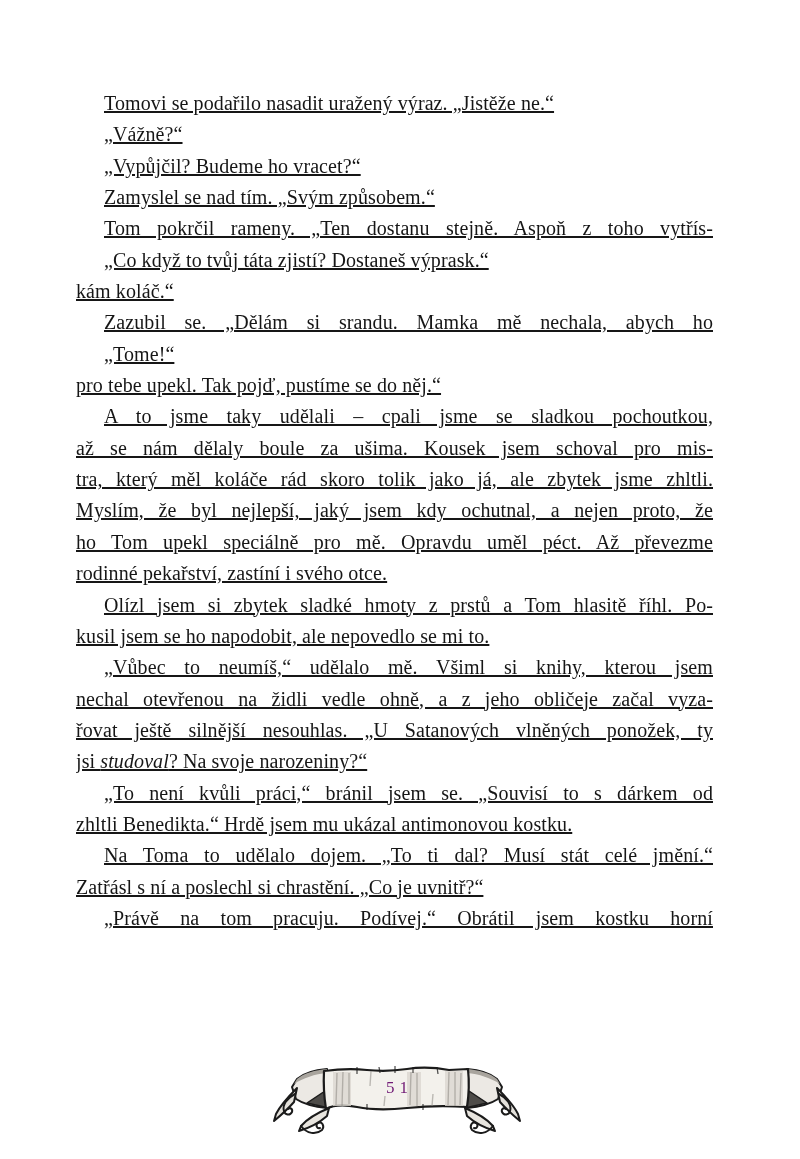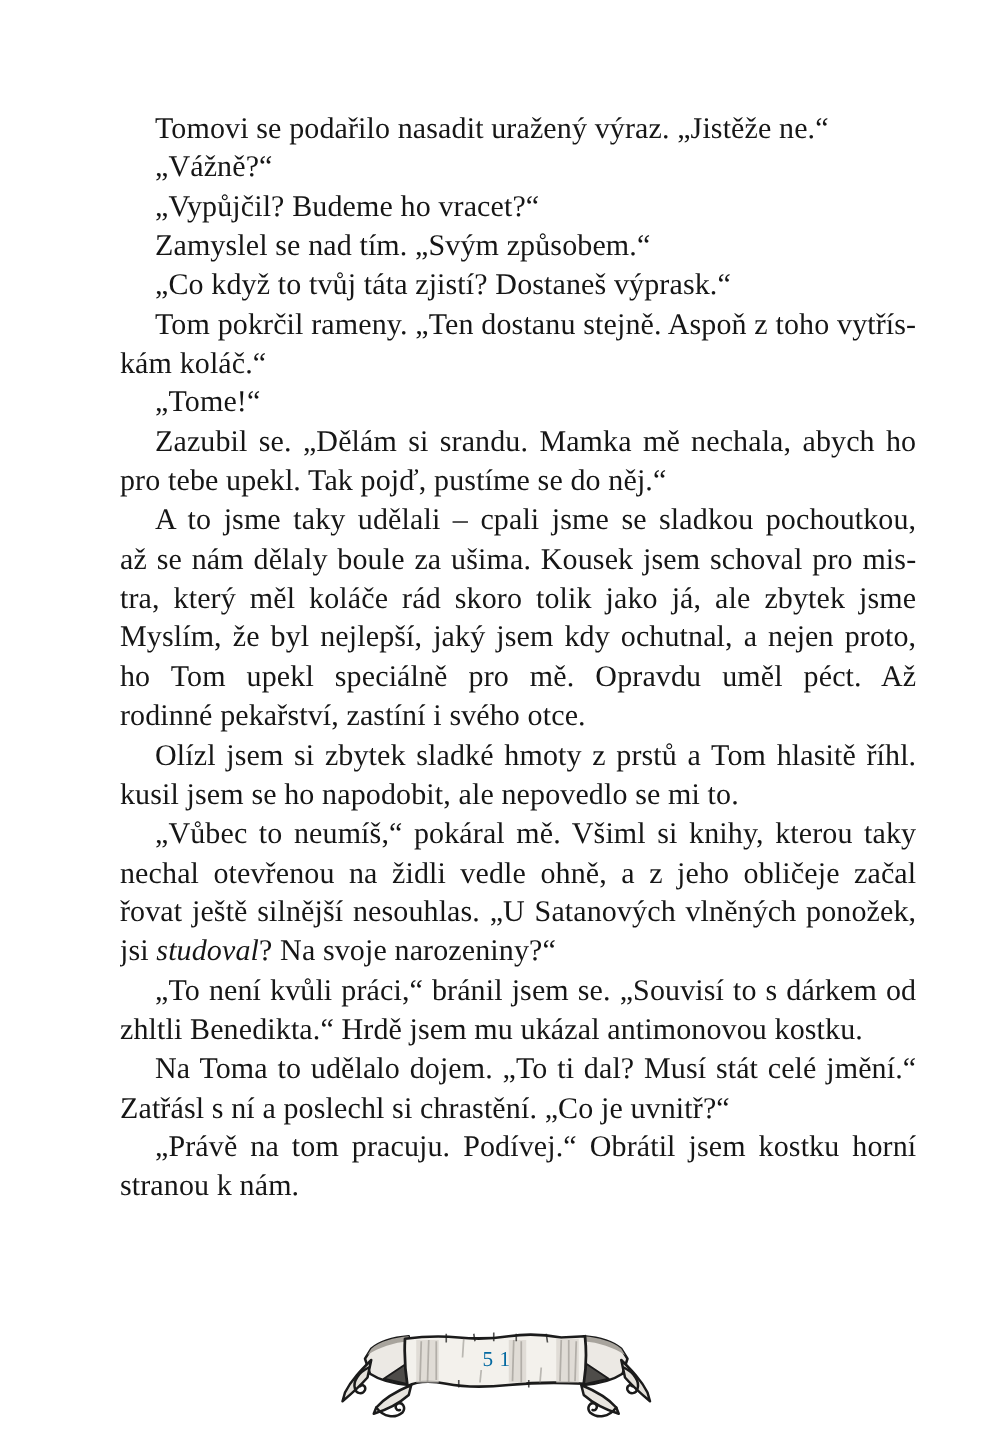--- a/index.html
+++ b/index.html
@@ -10,25 +10,26 @@
   }
   .page {
     position: relative;
     width: 800px; height: 1159px;
     background: #ffffff;
     overflow: hidden;
     color: #161616;
   }
   .text-block {
     position: absolute;
-    left: 96px; top: 88px;
+    left: 76px; top: 88px;
     width: 637px;
-    font-size: 24px;
+    font-size: 20px;
     line-height: 31.35px;
     letter-spacing: 0.1px;
+    text-decoration: underline;
   }
   .line {
     height: 31.35px;
     overflow: hidden;
     text-align: justify;
     text-align-last: justify;
   }
   .line.last {
     text-align: left;
     text-align-last: left;
@@ -42,57 +43,56 @@
     width: 260px; height: 92px;
   }
   .banner svg { display: block; width: 100%; height: 100%; }
   .page-num {
     position: absolute;
     left: 0; right: 0; top: 24px;
     text-align: center;
     font-size: 17px;
     letter-spacing: 5px;
     padding-left: 5px;
-    color: #0369a1;
+    color: #701a75;
   }
 </style>
 </head>
 <body>
 
 <div class="page">
 
   <div class="text-block">
     <div class="line ind last">Tomovi se podařilo nasadit uražený výraz. „Jistěže ne.“</div>
     <div class="line ind last">„Vážně?“</div>
     <div class="line ind last">„Vypůjčil? Budeme ho vracet?“</div>
     <div class="line ind last">Zamyslel se nad tím. „Svým způsobem.“</div>
+    <div class="line ind">Tom pokrčil rameny. „Ten dostanu stejně. Aspoň z toho vytřís-</div>
     <div class="line ind last">„Co když to tvůj táta zjistí? Dostaneš výprask.“</div>
-    <div class="line ind">Tom pokrčil rameny. „Ten dostanu stejně. Aspoň z toho vytřís-</div>
     <div class="line last">kám koláč.“</div>
+    <div class="line ind">Zazubil se. „Dělám si srandu. Mamka mě nechala, abych ho</div>
     <div class="line ind last">„Tome!“</div>
-    <div class="line ind">Zazubil se. „Dělám si srandu. Mamka mě nechala, abych ho</div>
     <div class="line last">pro tebe upekl. Tak pojď, pustíme se do něj.“</div>
     <div class="line ind">A to jsme taky udělali – cpali jsme se sladkou pochoutkou,</div>
     <div class="line">až se nám dělaly boule za ušima. Kousek jsem schoval pro mis-</div>
     <div class="line">tra, který měl koláče rád skoro tolik jako já, ale zbytek jsme zhltli.</div>
     <div class="line">Myslím, že byl nejlepší, jaký jsem kdy ochutnal, a nejen proto, že</div>
     <div class="line">ho Tom upekl speciálně pro mě. Opravdu uměl péct. Až převezme</div>
     <div class="line last">rodinné pekařství, zastíní i svého otce.</div>
     <div class="line ind">Olízl jsem si zbytek sladké hmoty z prstů a Tom hlasitě říhl. Po-</div>
     <div class="line last">kusil jsem se ho napodobit, ale nepovedlo se mi to.</div>
-    <div class="line ind">„Vůbec to neumíš,“ pokáral mě. Všiml si knihy, kterou taky</div>
+    <div class="line ind">„Vůbec to neumíš,“ udělalo mě. Všiml si knihy, kterou jsem</div>
     <div class="line">nechal otevřenou na židli vedle ohně, a z jeho obličeje začal vyza-</div>
     <div class="line">řovat ještě silnější nesouhlas. „U Satanových vlněných ponožek, ty</div>
     <div class="line last"><span>jsi </span><span class="it">studoval</span><span>? Na svoje narozeniny?“</span></div>
     <div class="line ind">„To není kvůli práci,“ bránil jsem se. „Souvisí to s dárkem od</div>
     <div class="line last">zhltli Benedikta.“ Hrdě jsem mu ukázal antimonovou kostku.</div>
     <div class="line ind">Na Toma to udělalo dojem. „To ti dal? Musí stát celé jmění.“</div>
     <div class="line last">Zatřásl s ní a poslechl si chrastění. „Co je uvnitř?“</div>
     <div class="line ind">„Právě na tom pracuju. Podívej.“ Obrátil jsem kostku horní</div>
-    <div class="line last">stranou k nám.</div>
   </div>
 
   <div class="banner">
     <svg viewBox="0 0 260 92" xmlns="http://www.w3.org/2000/svg" aria-hidden="true">
       <defs>
         <g id="wing">
 
           <path d="M60 15 C48 16 37 19 30 25 L25 33 L29 45 C38 51 49 53 60 54 Z" fill="#ece9e4" stroke="#1b1b1b" stroke-width="2" stroke-linejoin="round"></path>
 
           <path d="M60 15 C48 16 37 19 30 25 L27 30 C36 24 48 20 60 19 Z" fill="#a8a49d" stroke="none"></path>

